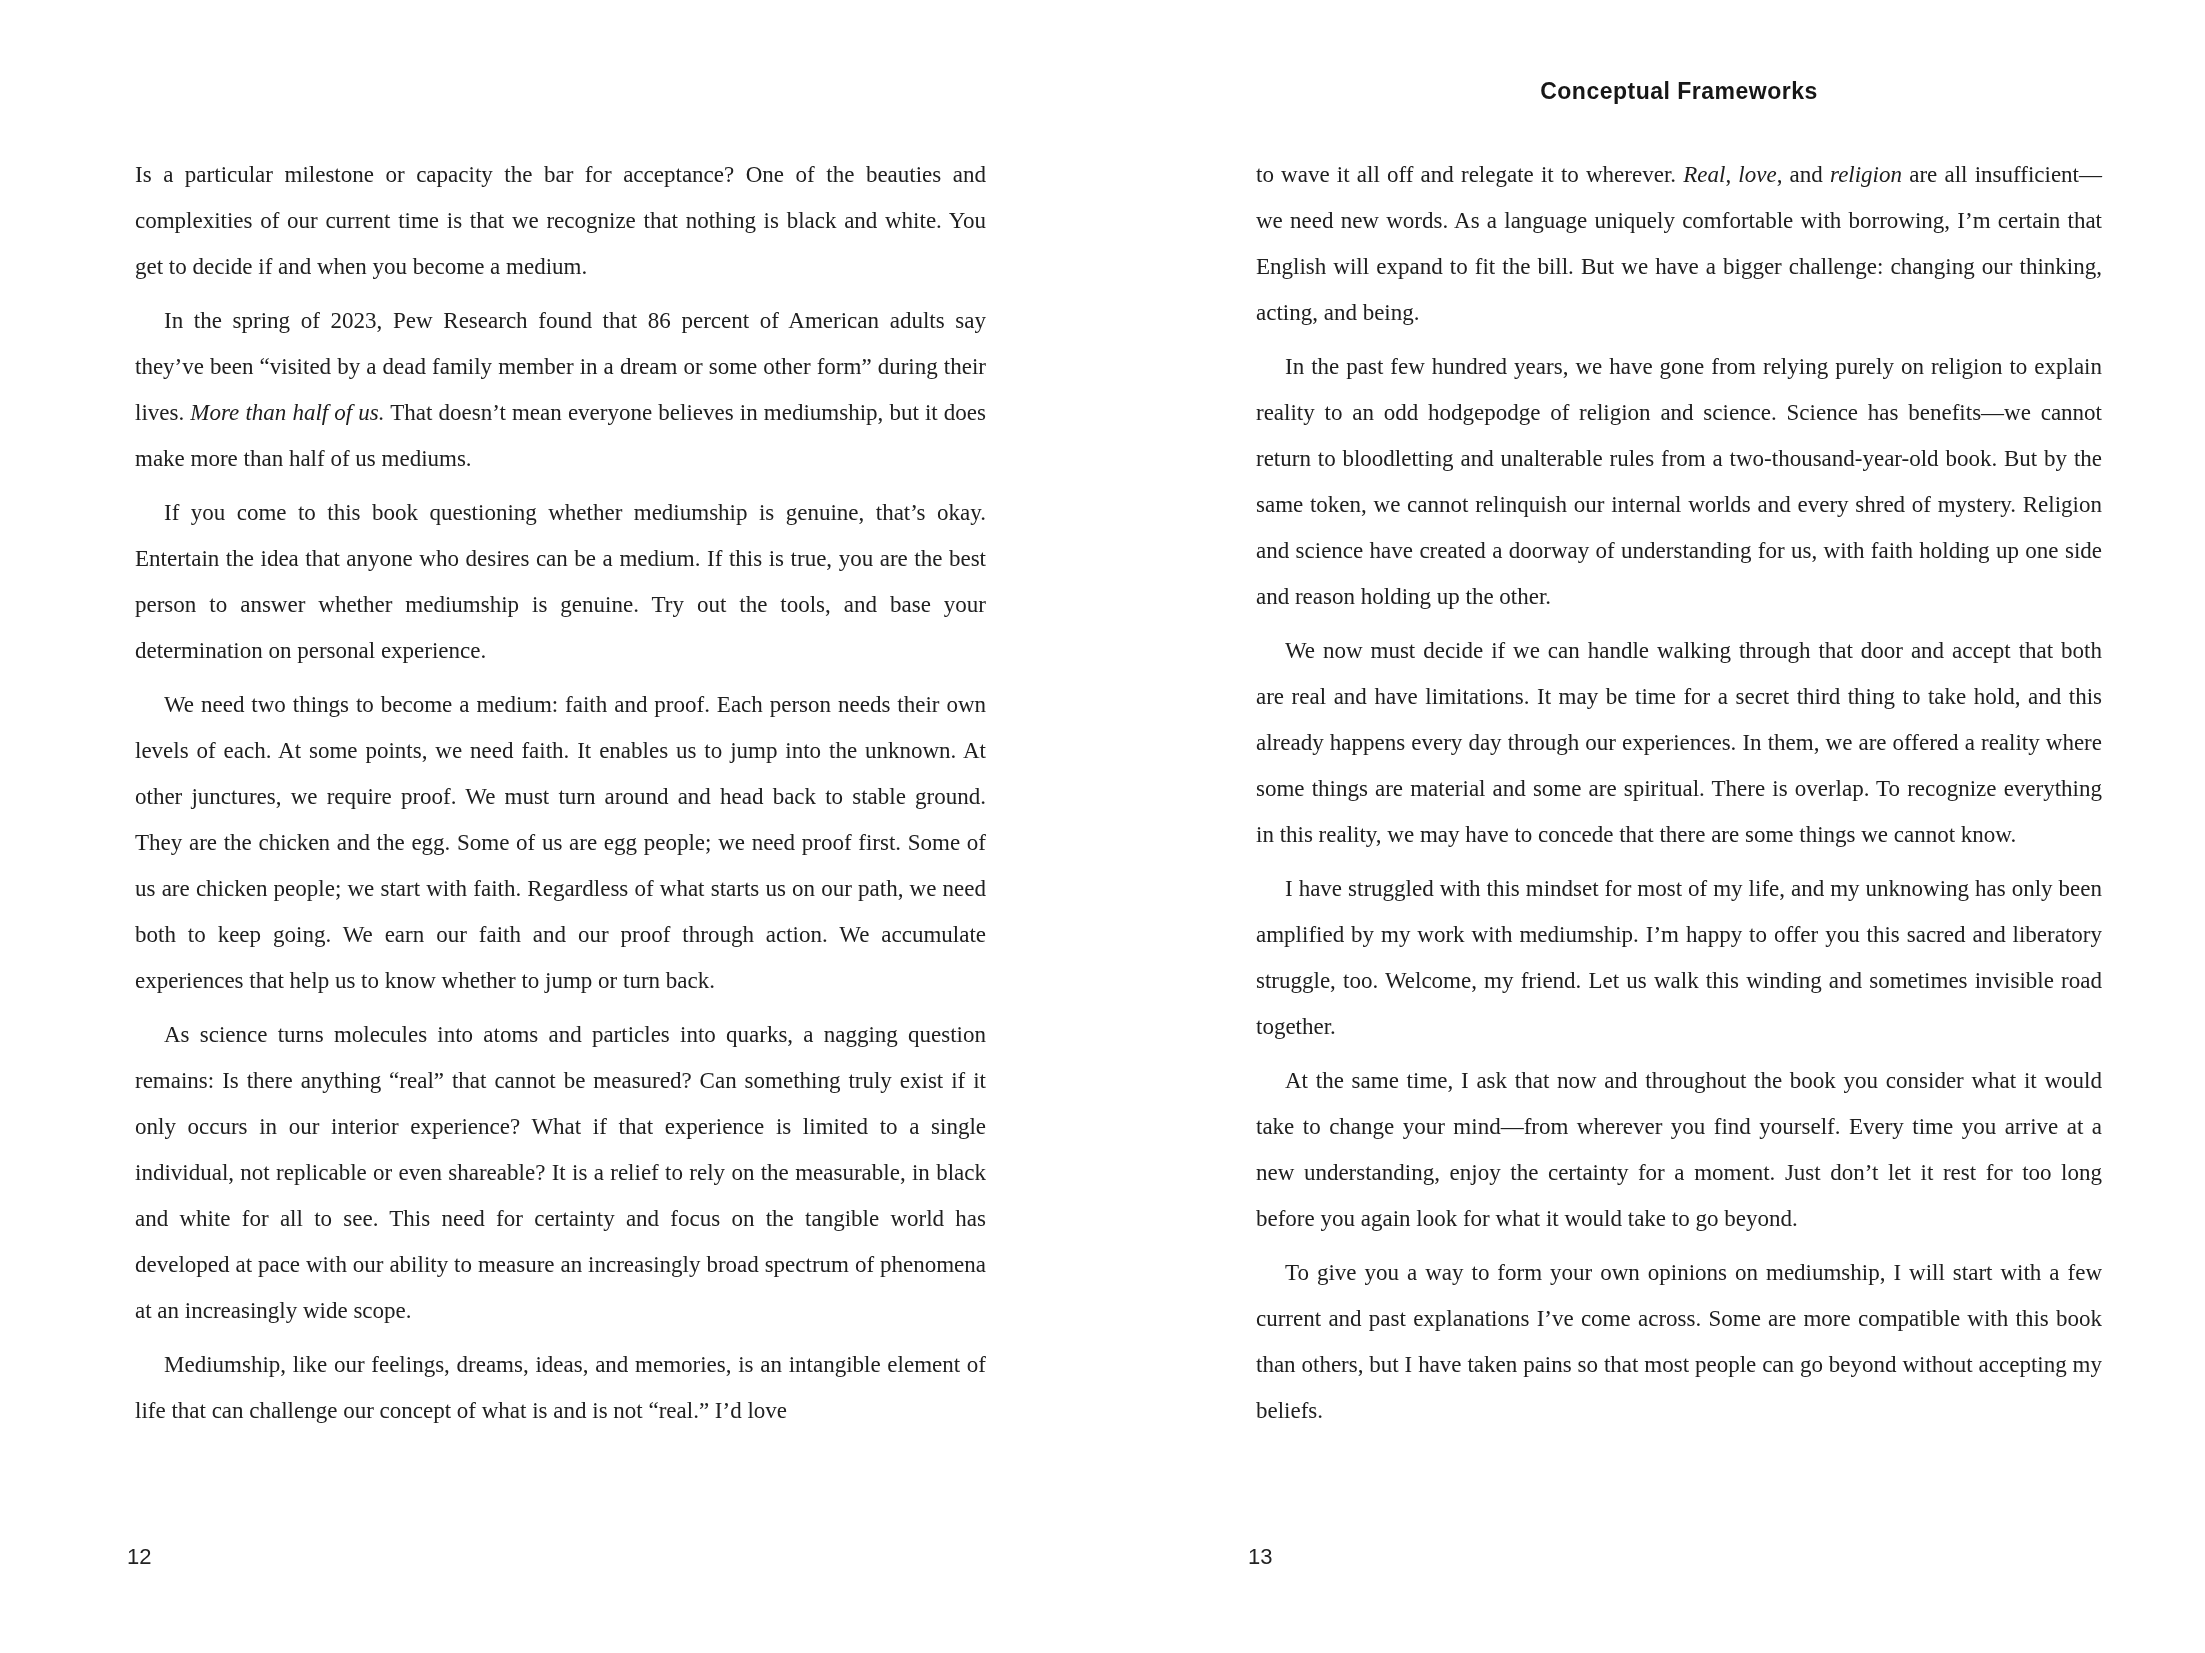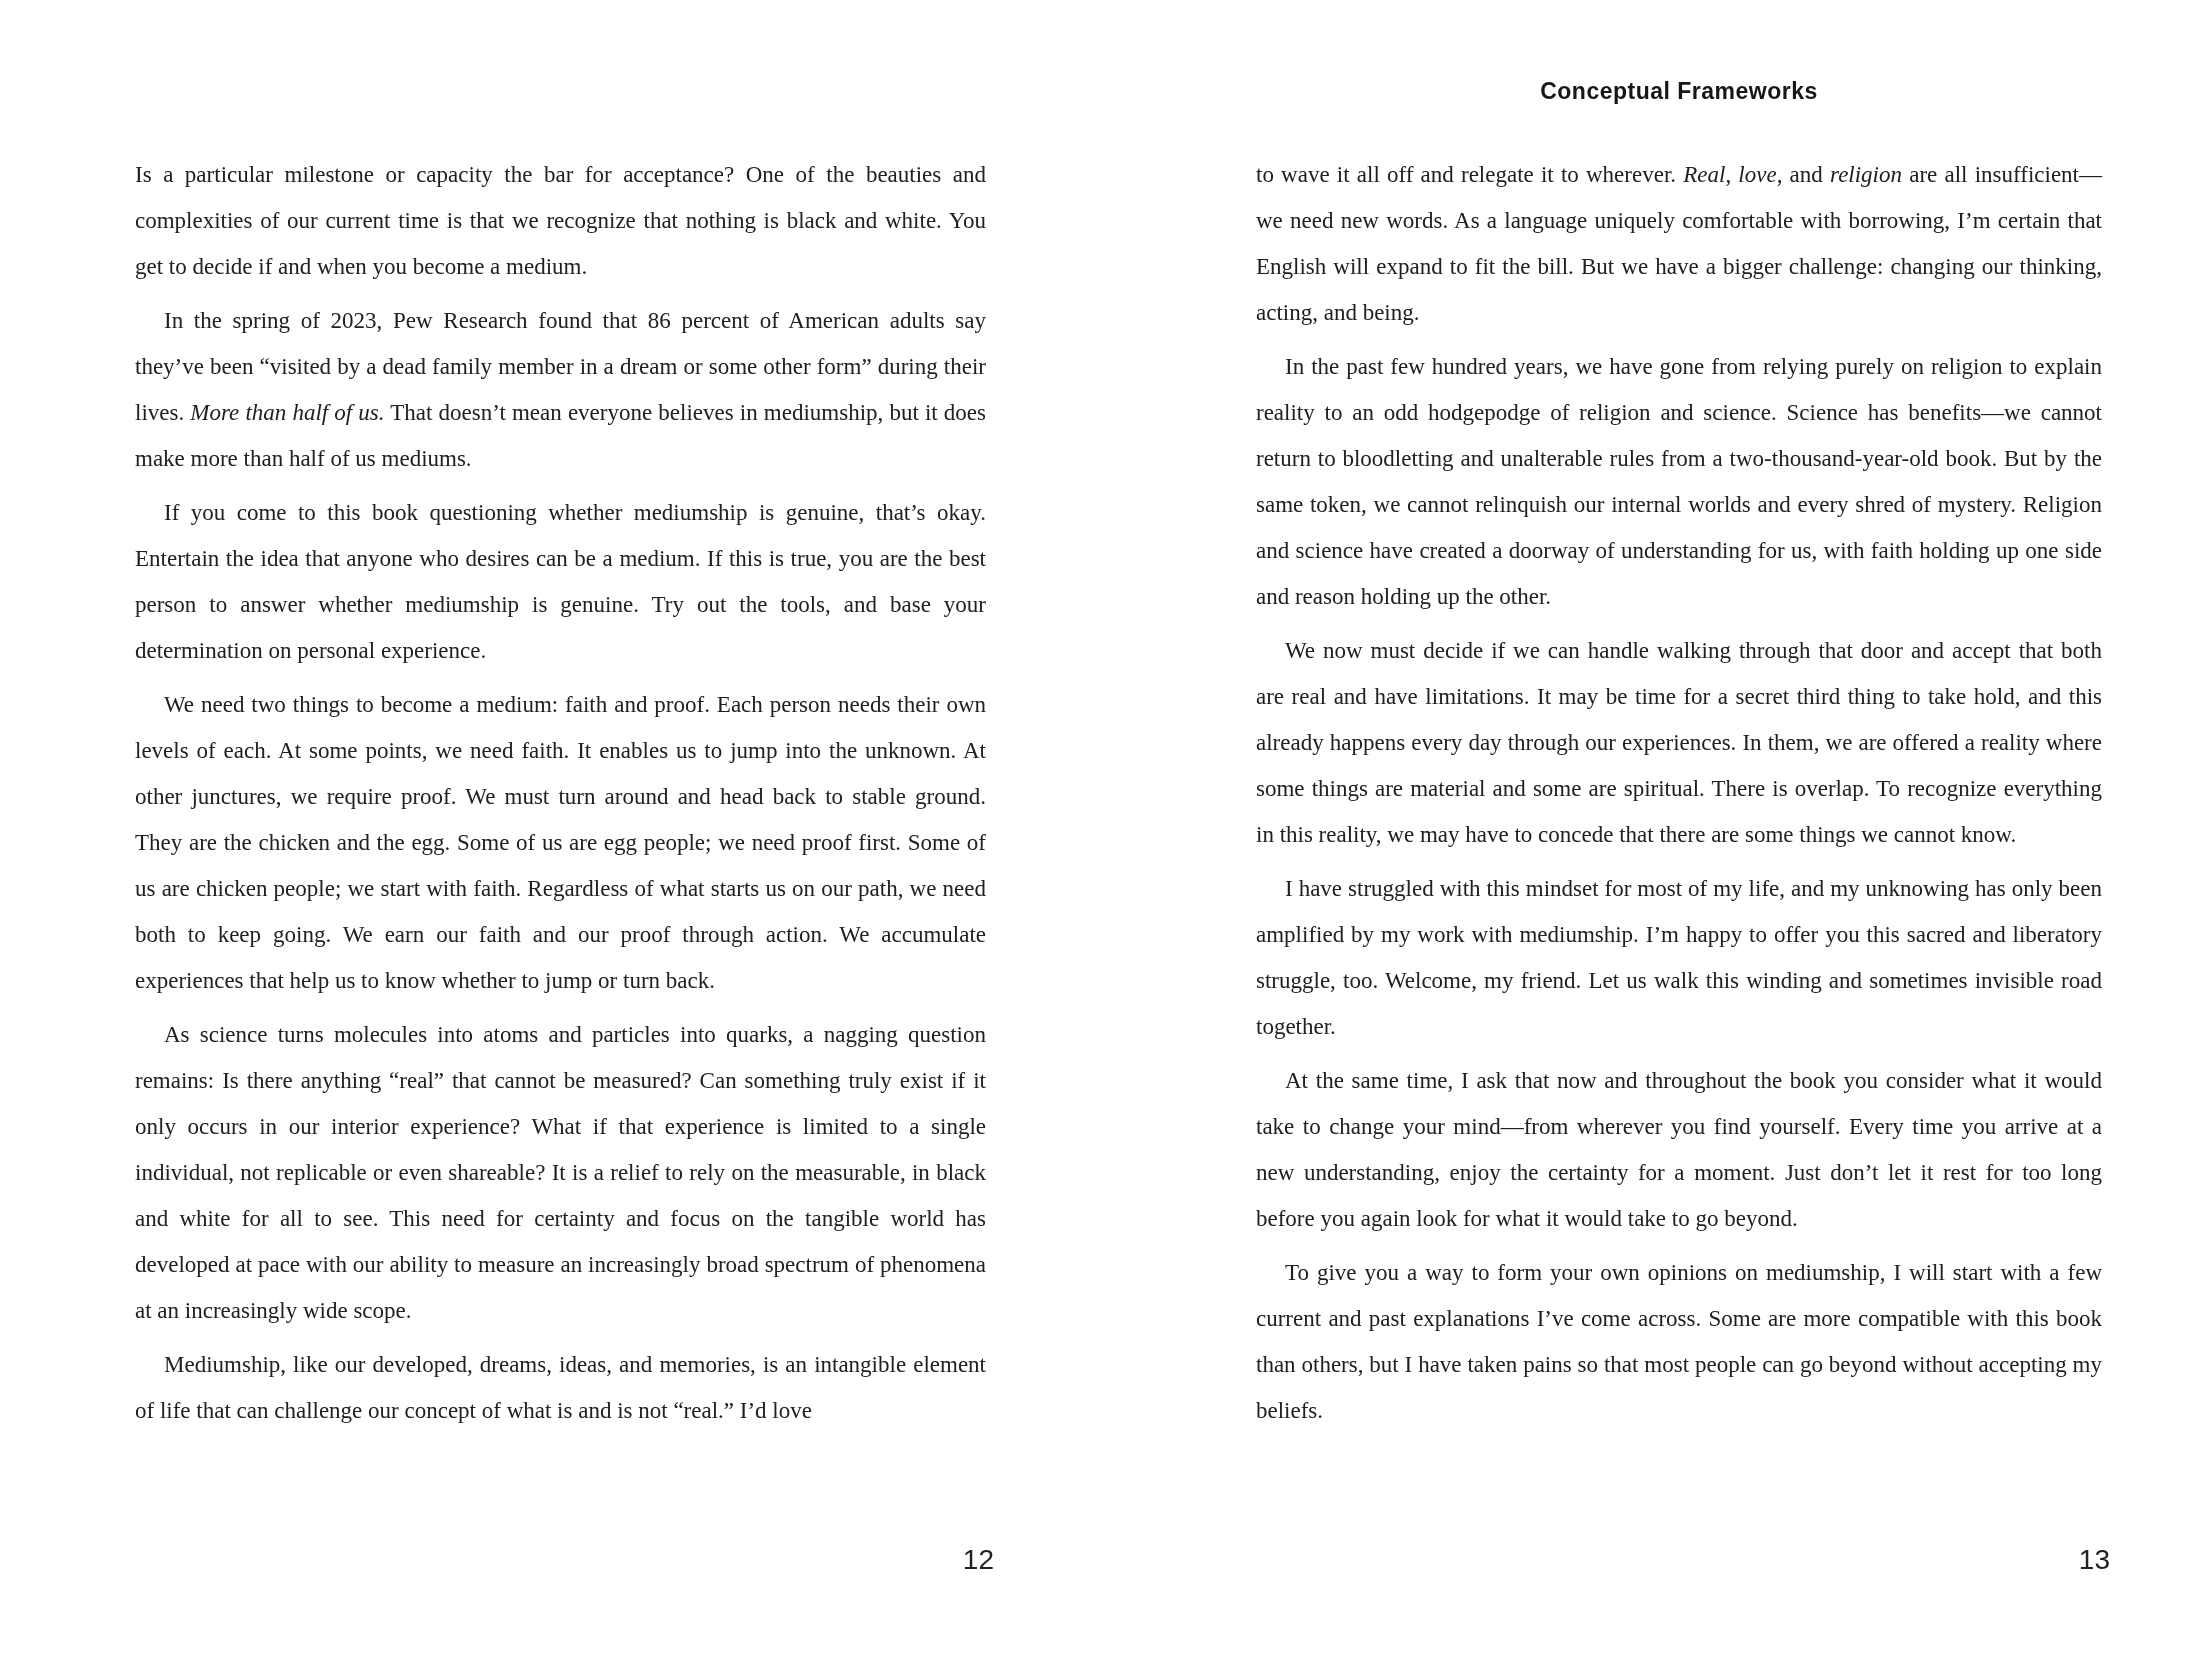--- a/index.html
+++ b/index.html
@@ -58,40 +58,40 @@
     -webkit-hyphens: auto;
   }
   p.para.indent { text-indent: 29px; }
   p.para em { font-style: italic; }
 
   .page-number {
     position: absolute;
     top: 1544px;
     left: 0;
     width: 100%;
-    text-align: right;
+    text-align: left;
     font-family: "Liberation Sans", sans-serif;
-    font-size: 28px;
+    font-size: 22px;
     color: #222222;
   }
 </style>
 </head>
 <body>
 
 <div>
 
   <section class="page page-left">
     <div class="column">
       <div class="body-text">
           <p class="para"><span>Is a particular milestone or capacity the bar for acceptance? One of the beauties and complexities of our current time is that we recognize that nothing is black and white. You get to decide if and when you become a medium.</span></p>
           <p class="para indent"><span>In the spring of 2023, Pew Research found that 86 percent of American adults say they’ve been “visited by a dead family member in a dream or some other form” during their lives. </span><em>More than half of us.</em><span> That doesn’t mean everyone believes in mediumship, but it does make more than half of us mediums.</span></p>
           <p class="para indent"><span>If you come to this book questioning whether mediumship is genuine, that’s okay. Entertain the idea that anyone who desires can be a medium. If this is true, you are the best person to answer whether mediumship is genuine. Try out the tools, and base your determination on personal experience.</span></p>
           <p class="para indent"><span>We need two things to become a medium: faith and proof. Each person needs their own levels of each. At some points, we need faith. It enables us to jump into the unknown. At other junctures, we require proof. We must turn around and head back to stable ground. They are the chicken and the egg. Some of us are egg people; we need proof first. Some of us are chicken people; we start with faith. Regardless of what starts us on our path, we need both to keep going. We earn our faith and our proof through action. We accumulate experiences that help us to know whether to jump or turn back.</span></p>
           <p class="para indent"><span>As science turns molecules into atoms and particles into quarks, a nagging question remains: Is there anything “real” that cannot be measured? Can something truly exist if it only occurs in our interior experience? What if that experience is limited to a single individual, not replicable or even shareable? It is a relief to rely on the measurable, in black and white for all to see. This need for certainty and focus on the tangible world has developed at pace with our ability to measure an increasingly broad spectrum of phenomena at an increasingly wide scope.</span></p>
-          <p class="para indent"><span>Mediumship, like our developed, dreams, ideas, and memories, is an intangible element of life that can challenge our concept of what is and is not “real.” I’d love</span></p>
+          <p class="para indent"><span>Mediumship, like our feelings, dreams, ideas, and memories, is an intangible element of life that can challenge our concept of what is and is not “real.” I’d love</span></p>
         </div>
       <footer class="page-number">12</footer>
     </div>
   </section>
 
   <section class="page page-right">
     <div class="column">
       <header class="running-head">Conceptual Frameworks</header>
       <div class="body-text">
           <p class="para"><span>to wave it all off and relegate it to wherever. </span><em>Real</em><span>, </span><em>love</em><span>, and </span><em>religion</em><span> are all insufficient—we need new words. As a language uniquely comfortable with borrowing, I’m certain that English will expand to fit the bill. But we have a bigger challenge: changing our thinking, acting, and being.</span></p>

